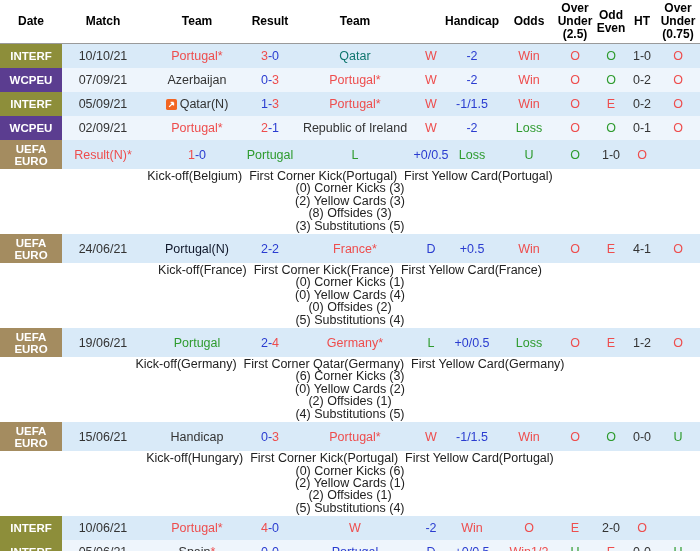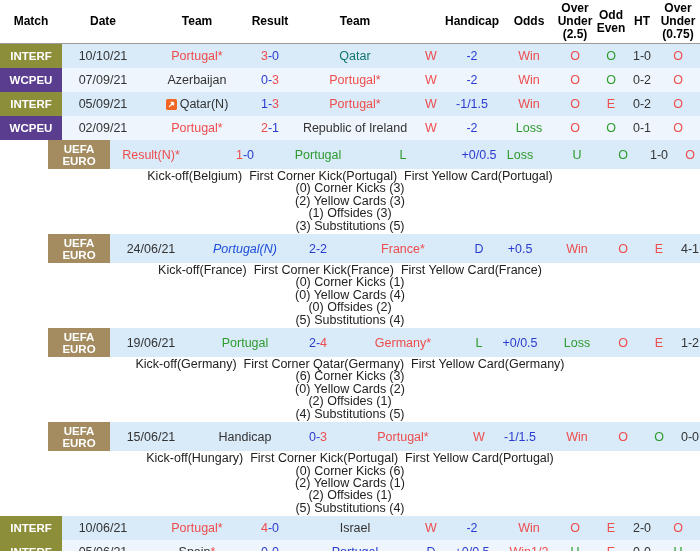--- a/index.html
+++ b/index.html
@@ -11,21 +11,21 @@
     align-items: stretch;
   }
   .hrow { min-height: 37px; background: #ffffff; border-bottom: 1px solid #9a9a9a; }
   .hcell {
     display: flex; align-items: center; justify-content: center;
     font-size: 12px; font-weight: bold; color: #000;
     text-align: center; line-height: 13px; padding: 2px 1px;
     overflow-wrap: break-word; word-break: break-word;
   }
   .match-row { min-height: 24px; }
-  .row-tall { min-height: 29px; margin-left: 48px; }
+  .row-tall { min-height: 29px; }
   .cell {
     display: flex; align-items: center; justify-content: center;
     font-size: 12.5px; color: #333; line-height: 14px; padding: 0 1px;
     text-align: center;
   }
   .badge {
     color: #fff; font-weight: bold; font-size: 11.5px;
     line-height: 12px; text-align: center; padding: 2px 2px;
     overflow-wrap: break-word; word-break: break-word;
   }
@@ -38,22 +38,22 @@
   }
   .detail-line { display: block; }
   .detail-line.head { white-space: pre; }
 </style>
 </head>
 <body>
 
 <div class="table">
 
   <div class="row hrow">
+    <div class="hcell">Date</div>
     <div class="hcell">Match</div>
-    <div class="hcell">Date</div>
     <div class="hcell">Team</div>
     <div class="hcell">Result</div>
     <div class="hcell">Team</div>
     <div class="hcell"></div>
     <div class="hcell">Handicap</div>
     <div class="hcell">Odds</div>
     <div class="hcell">Over Under (2.5)</div>
     <div class="hcell">Odd Even</div>
     <div class="hcell">HT</div>
     <div class="hcell">Over Under (0.75)</div>
@@ -186,29 +186,29 @@
     <div class="cell" style="color: rgb(46, 155, 46);">U</div>
     <div class="cell" style="color: rgb(46, 155, 46);">O</div>
     <div class="cell">1-0</div>
     <div class="cell" style="color: rgb(238, 77, 77);">O</div>
   </div>
 
   <div class="detail">
     <span class="detail-line head">Kick-off(Belgium)  First Corner Kick(Portugal)  First Yellow Card(Portugal)</span>
     <span class="detail-line">(0) Corner Kicks (3)</span>
     <span class="detail-line">(2) Yellow Cards (3)</span>
-    <span class="detail-line">(1) Offsides (3)</span>
+    <span class="detail-line">(8) Offsides (3)</span>
     <span class="detail-line">(3) Substitutions (5)</span>
   </div>
 
   <div class="row match-row row-tall" style="background-color: rgb(217, 234, 248);">
     <div class="cell badge" style="background-color: rgb(164, 140, 96);">UEFA EURO</div>
     <div class="cell">24/06/21</div>
     <div class="cell">
-        <span style="color: #1d4ed8; font-style: italic;">Portugal(N)</span>
+        <span style="color: #0f172a;">Portugal(N)</span>
         <span style="color: rgb(238, 77, 77);"></span>
       </div>
     <div class="cell">
         <span style="color: rgb(42, 60, 208);">2</span>
         <span style="color: rgb(42, 60, 208);">-</span>
         <span style="color: rgb(42, 60, 208);">2</span>
       </div>
     <div class="cell">
         <span style="color: rgb(238, 77, 77);">France</span>
         <span style="color: rgb(238, 77, 77);">*</span>
@@ -301,24 +301,20 @@
     <div class="cell">10/06/21</div>
     <div class="cell">
         <span style="color: rgb(238, 77, 77);">Portugal</span>
         <span style="color: rgb(238, 77, 77);">*</span>
       </div>
     <div class="cell">
         <span style="color: rgb(238, 77, 77);">4</span>
         <span style="color: rgb(42, 60, 208);">-</span>
         <span style="color: rgb(42, 60, 208);">0</span>
       </div>
-    <div class="cell">
-        <span style="color: rgb(51, 51, 51);">Israel</span>
-        <span style="color: rgb(238, 77, 77);"></span>
-      </div>
     <div class="cell" style="color: rgb(238, 77, 77);">W</div>
     <div class="cell" style="color: rgb(42, 60, 208);">-2</div>
     <div class="cell" style="color: rgb(238, 77, 77);">Win</div>
     <div class="cell" style="color: rgb(238, 77, 77);">O</div>
     <div class="cell" style="color: rgb(238, 77, 77);">E</div>
     <div class="cell">2-0</div>
     <div class="cell" style="color: rgb(238, 77, 77);">O</div>
   </div>
 
   <div class="row match-row" style="background-color: rgb(238, 245, 252);">

